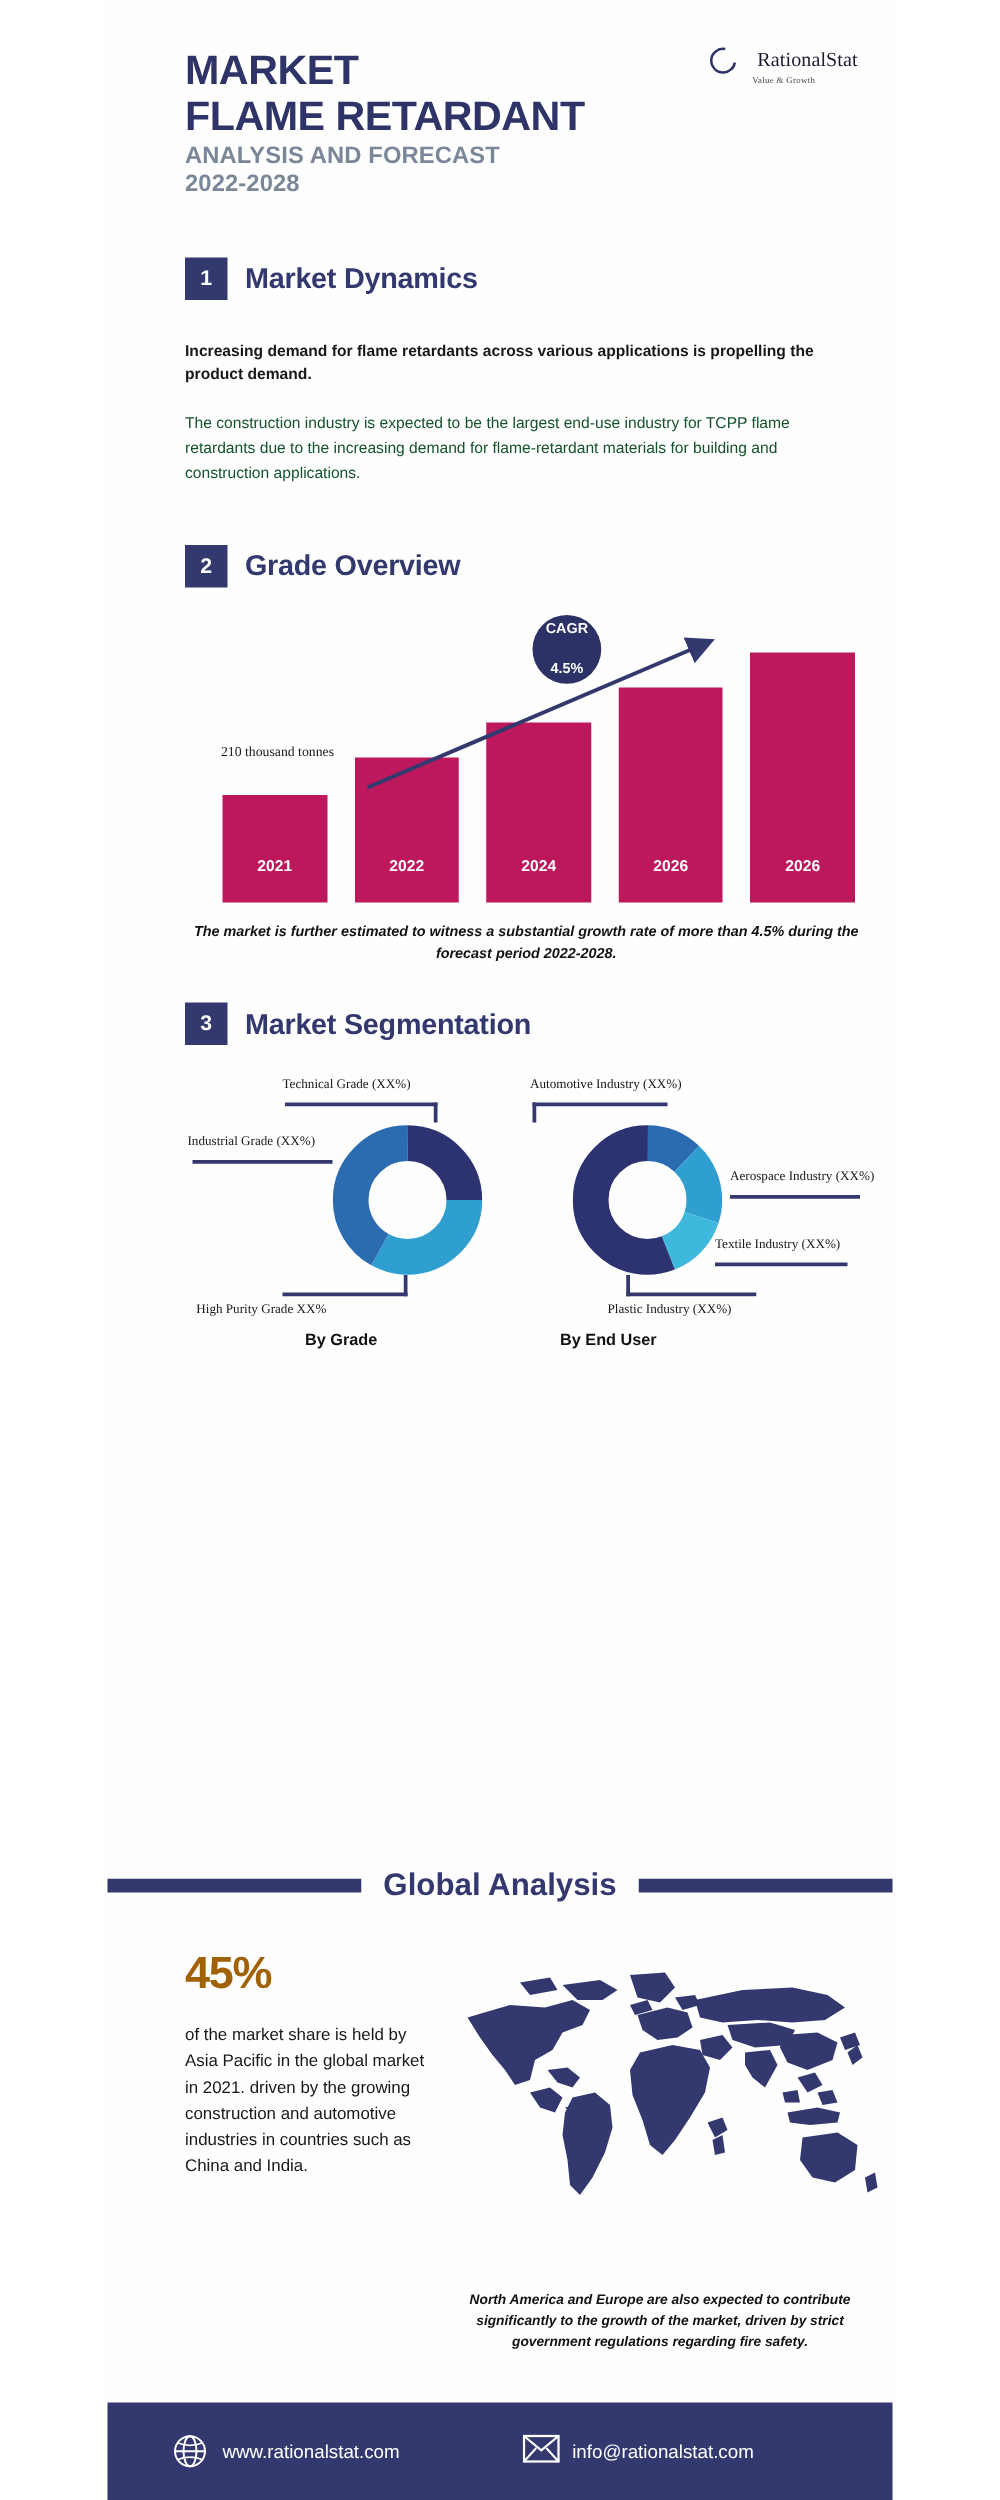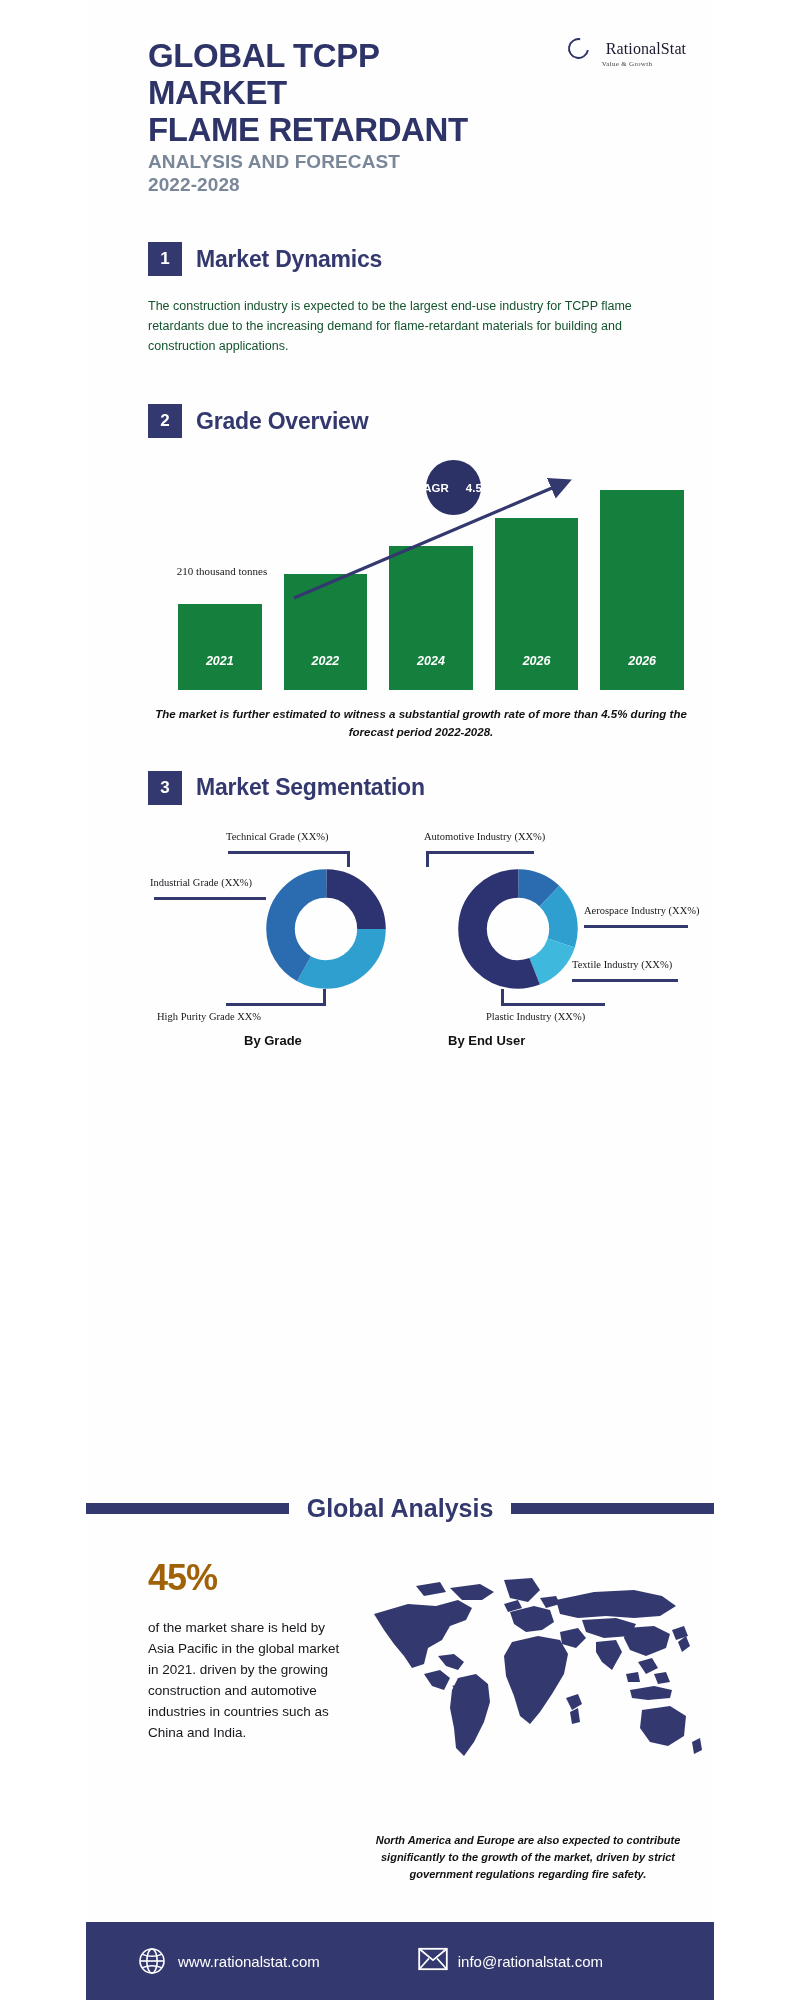--- a/index.html
+++ b/index.html
@@ -142,26 +142,25 @@
     flex: 1 1 0;
     display: flex;
     flex-direction: column;
     justify-content: flex-end;
     align-items: center;
     position: relative;
     height: 100%;
   }
   .bar {
     width: 100%;
-    background: #15803d;
+    background: #be185d;
     display: flex;
     align-items: center;
     justify-content: center;
     position: relative;
-    font-style: italic;
   }
   .bar-label {
     color: #ffffff;
     font-size: 12.5px;
     font-weight: bold;
     position: absolute;
     bottom: 22px;
     left: 0; right: 0;
     text-align: center;
   }
@@ -178,21 +177,21 @@
   }
   .cagr {
     position: absolute;
     left: 278px;
     top: 0px;
     width: 55px; height: 55px;
     background: #2c3166;
     border-radius: 50%;
     color: #fff;
     display: flex;
-    flex-direction: row;
+    flex-direction: column;
     align-items: center;
     justify-content: center;
     font-size: 11.5px;
     font-weight: bold;
     line-height: 1.25;
     z-index: 3;
     gap: 17px;
   }
   .arrow-svg {
     position: absolute;
@@ -337,21 +336,20 @@
   .f-ico { width: 28px; height: 28px; flex: 0 0 auto; }
   .f-ico svg { display: block; }
 </style>
 </head>
 <body>
 
 <div class="page">
 
   <div class="header">
     <div class="title-main">
-      <div>GLOBAL TCPP</div>
       <div>MARKET</div>
       <div>FLAME RETARDANT</div>
     </div>
     <div class="title-sub">
       <div>ANALYSIS AND FORECAST</div>
       <div>2022-2028</div>
     </div>
 
     <div class="logo">
       <div class="logo-row">
@@ -360,20 +358,21 @@
       </div>
       <div class="logo-tag">Value &amp; Growth</div>
     </div>
   </div>
 
   <div class="dynamics">
     <div class="sec-head">
       <div class="sec-num">1</div>
       <div class="sec-title">Market Dynamics</div>
     </div>
+    <div class="dyn-lead">Increasing demand for flame retardants across various applications is propelling the product demand.</div>
     <div class="dyn-body">The construction industry is expected to be the largest end-use industry for TCPP flame retardants due to the increasing demand for flame-retardant materials for building and construction applications.</div>
   </div>
 
   <div class="overview">
     <div class="sec-head">
       <div class="sec-num">2</div>
       <div class="sec-title">Grade Overview</div>
     </div>
 
     <div class="chart-wrap">

